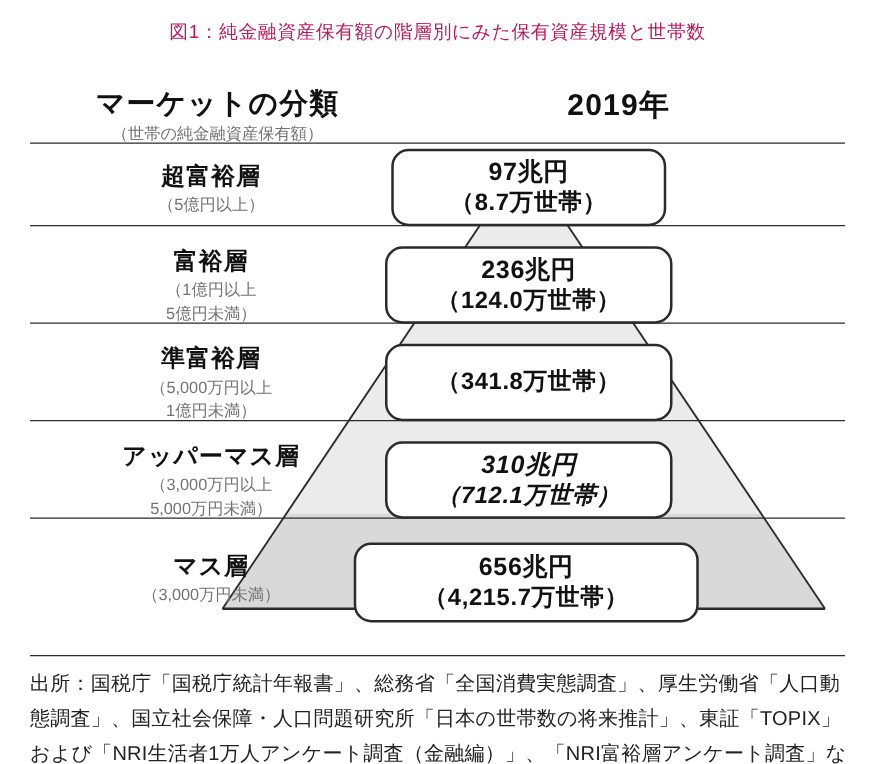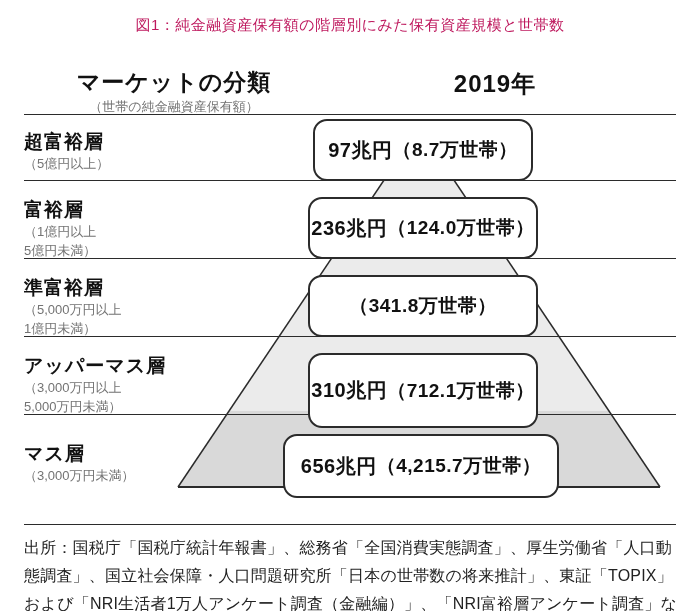--- a/index.html
+++ b/index.html
@@ -39,20 +39,21 @@
     width: 652px;
     height: 1px;
     background: #2b2b2b;
   }
 
   
   .left-col {
     position: absolute;
     left: 24px;
     width: 290px;
+    text-align: center;
   }
   .cat-title {
     font-size: 19px;
     font-weight: bold;
     letter-spacing: 1px;
     line-height: 1.25;
     color: #111;
   }
   .cat-sub {
     font-size: 13px;
@@ -93,21 +94,21 @@
   }
 
   
   .value-box {
     position: absolute;
     background: #ffffff;
     border: 2px solid #2b2b2b;
     border-radius: 14px;
     box-sizing: border-box;
     display: flex;
-    flex-direction: row;
+    flex-direction: column;
     align-items: center;
     justify-content: center;
     text-align: center;
     line-height: 1.25;
   }
   .value-amount {
     font-size: 20px;
     font-weight: bold;
     letter-spacing: 0.5px;
     color: #111;
@@ -204,21 +205,21 @@
 
   <div class="value-box" style="left:308px; top:151px; width:230px; height:62px;">
     <div class="value-amount">236兆円</div>
     <div class="value-house">（124.0万世帯）</div>
   </div>
 
   <div class="value-box" style="left:308px; top:229px; width:230px; height:62px;">
     <div class="value-house">（341.8万世帯）</div>
   </div>
 
-  <div class="value-box" style="left:308px; top:307px; width:230px; height:75px;">
+  <div class="value-box" style="left:308px; top:307px; width:230px; height:62px;font-style:italic;">
     <div class="value-amount">310兆円</div>
     <div class="value-house">（712.1万世帯）</div>
   </div>
 
   <div class="value-box" style="left:283px; top:388px; width:276px; height:64px;">
     <div class="value-amount">656兆円</div>
     <div class="value-house">（4,215.7万世帯）</div>
   </div>
 
 </div>

